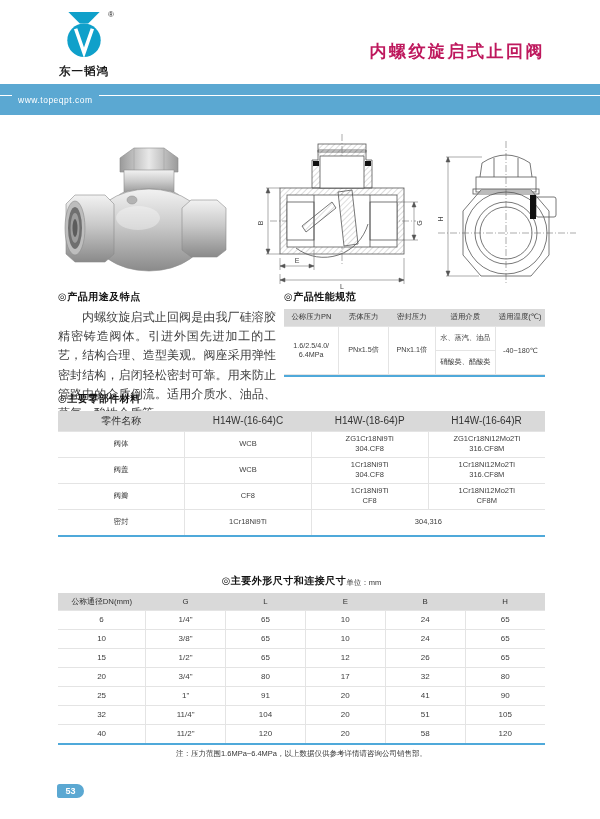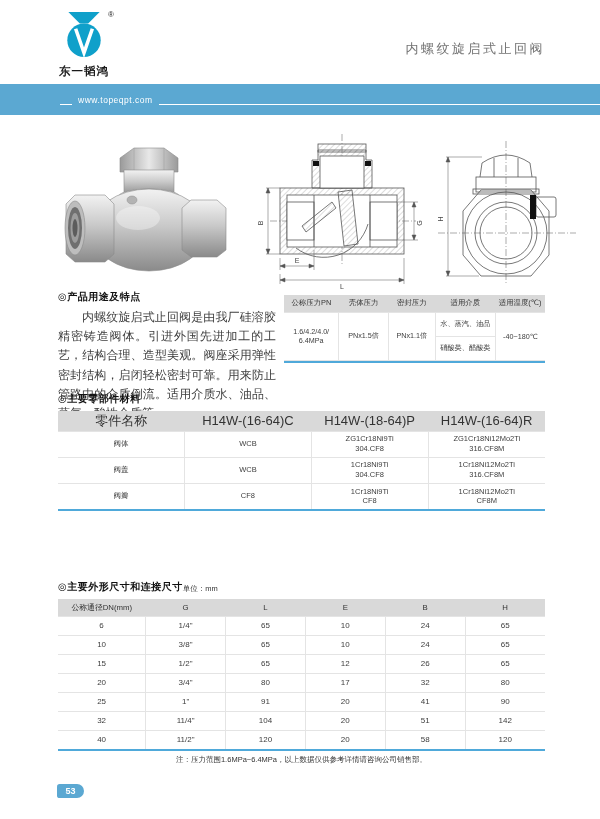--- a/index.html
+++ b/index.html
@@ -4,25 +4,25 @@
 <style>
   * { margin:0; padding:0; box-sizing:border-box; }
   html,body { background:#e8e8e8; }
   body { font-family:"Liberation Sans","DejaVu Sans",sans-serif; }
   .page { position:relative; width:600px; height:819px; background:#ffffff; margin:0 auto; overflow:hidden; }
 
   
   .logo-wrap { position:absolute; left:52px; top:10px; width:64px; text-align:center; }
   .logo-reg { position:absolute; right:2px; top:0; font-size:8px; color:#222; }
   .brand-name { margin-top:2px; font-size:11.5px; font-weight:bold; color:#1a1a1a; letter-spacing:1px; white-space:nowrap; }
-  .doc-title { position:absolute; right:55px; top:40px; font-size:13px; font-weight:normal; color:#737373; letter-spacing:2.5px; }
+  .doc-title { position:absolute; right:55px; top:40px; font-size:17px; font-weight:bold; color:#be185d; letter-spacing:2.5px; }
 
   
   .band { position:absolute; left:0; top:84px; width:600px; height:31px; background:#5ba8d2; display:flex; align-items:center; }
-  .band-inner { display:flex; align-items:flex-end; width:100%; padding-left:60px; }
+  .band-inner { display:flex; align-items:flex-start; width:100%; }
   .band-rule { height:1px; background:#ffffff; }
   .band-rule.short { width:12px; }
   .band-rule.long { flex:1; }
   .band-url { color:#ffffff; font-size:8.5px; letter-spacing:0.5px; padding:0 6px; white-space:nowrap; }
 
   
   .drawing { position:absolute; }
   .photo { left:60px; top:138px; }
   .section-view { left:252px; top:130px; }
   .side-view { left:424px; top:133px; }
@@ -37,28 +37,28 @@
   .performance table { width:100%; border-collapse:collapse; margin-top:5px; }
   .performance th { background:#d9d9d9; font-size:7.4px; font-weight:normal; color:#333; height:17px; }
   .performance td { border:1px solid #e4e4e4; font-size:7.2px; color:#3d3d3d; text-align:center; height:24px; }
   .performance table, .performance tr { border-left:none; border-right:none; }
   .performance td:first-child { border-left:none; }
   .performance td:last-child { border-right:none; }
   .perf-underline, .tbl-underline { height:2px; background:#4fa9da; }
 
   .materials { position:absolute; left:58px; top:392px; width:487px; }
   .materials table { width:100%; border-collapse:collapse; margin-top:5px; table-layout:fixed; }
-  .materials th { background:#d9d9d9; font-size:13px; font-weight:normal; color:#333; height:20px; }
+  .materials th { background:#d9d9d9; font-size:10px; font-weight:normal; color:#333; height:20px; }
   .materials td { border:1px solid #e4e4e4; font-size:7.5px; color:#3d3d3d; text-align:center; height:26px; line-height:1.3; }
   .materials td:first-child { border-left:none; }
   .materials td:last-child { border-right:none;margin-top:12px; }
   .materials tr:last-child td { border-bottom:none; }
 
   .dims { position:absolute; left:58px; top:574px; width:487px; }
-  .dims-titlebar { display:flex; justify-content:flex-start; align-items:flex-end;margin-top:6px; }
+  .dims-titlebar { display:flex; justify-content:center; align-items:flex-end; }
   .unit-label { font-size:7.5px; color:#333; }
   .dims table { width:100%; border-collapse:collapse; margin-top:5px; table-layout:fixed; }
   .dims th { background:#d9d9d9; font-size:7.8px; font-weight:normal; color:#333; height:17px; }
   .dims td { border:1px solid #e4e4e4; font-size:8px; color:#3d3d3d; text-align:center; height:19px; }
   .dims td:first-child { border-left:none; }
   .dims td:last-child { border-right:none; }
   .dims tr:last-child td { border-bottom:none; }
   .note { margin-top:4px; font-size:7.5px; color:#333;text-align:center; }
 
   .pre { white-space:pre-line; }
@@ -197,33 +197,34 @@
     <text class="dim-label" x="19" y="86" transform="rotate(-90 19 86)" text-anchor="middle"></text>
     <text class="dim-label" x="19" y="86" transform="rotate(-90 19 86)" text-anchor="middle">H</text>
   </svg>
 
   <div class="features">
     <div class="sec-title">◎产品用途及特点</div>
     <p>内螺纹旋启式止回阀是由我厂硅溶胶精密铸造阀体。引进外国先进加工的工艺，结构合理、造型美观。阀座采用弹性密封结构，启闭轻松密封可靠。用来防止管路中的介质倒流。适用介质水、油品、蒸气、酸性介质等。</p>
   </div>
 
   <div class="performance">
+    <div class="sec-title">◎产品性能规范</div>
     <table>
       <thead>
         <tr>
           <th style="width:21%">公称压力PN</th>
           <th style="width:19%">壳体压力</th>
           <th style="width:18%">密封压力</th>
           <th style="width:23%">适用介质</th>
           <th style="width:19%">适用温度(℃)</th>
         </tr>
       </thead>
       <tbody>
         <tr>
-          <td rowspan="2" class="pre">1.6/4.2/4.0/
+          <td rowspan="2" class="pre">1.6/2.5/4.0/
 6.4MPa</td>
           <td rowspan="2">PNx1.5倍</td>
           <td rowspan="2">PNx1.1倍</td>
           <td>水、蒸汽、油品</td>
           <td rowspan="2">-40~180℃</td>
         </tr>
         <tr>
           <td>硝酸类、醋酸类</td>
         </tr>
       </tbody>
@@ -259,20 +260,25 @@
           <td class="pre">1Cr18Ni12Mo2Ti
 316.CF8M</td>
         </tr>
         <tr>
           <td>阀瓣</td>
           <td>CF8</td>
           <td class="pre">1Cr18Ni9Ti
 CF8</td>
           <td class="pre">1Cr18Ni12Mo2Ti
 CF8M</td>
+        </tr>
+        <tr>
+          <td>密封</td>
+          <td>1Cr18Ni9Ti</td>
+          <td colspan="2">304,316</td>
         </tr>
       </tbody>
     </table>
     <div class="tbl-underline"></div>
   </div>
 
   <div class="dims">
     <div class="dims-titlebar">
       <div class="sec-title">◎主要外形尺寸和连接尺寸</div>
       <div class="unit-label">单位：mm</div>
@@ -328,21 +334,21 @@
           <td>20</td>
           <td>41</td>
           <td>90</td>
         </tr>
         <tr>
           <td>32</td>
           <td>11/4"</td>
           <td>104</td>
           <td>20</td>
           <td>51</td>
-          <td>142</td>
+          <td>105</td>
         </tr>
         <tr>
           <td>40</td>
           <td>11/2"</td>
           <td>120</td>
           <td>20</td>
           <td>58</td>
           <td>120</td>
         </tr>
       </tbody>

